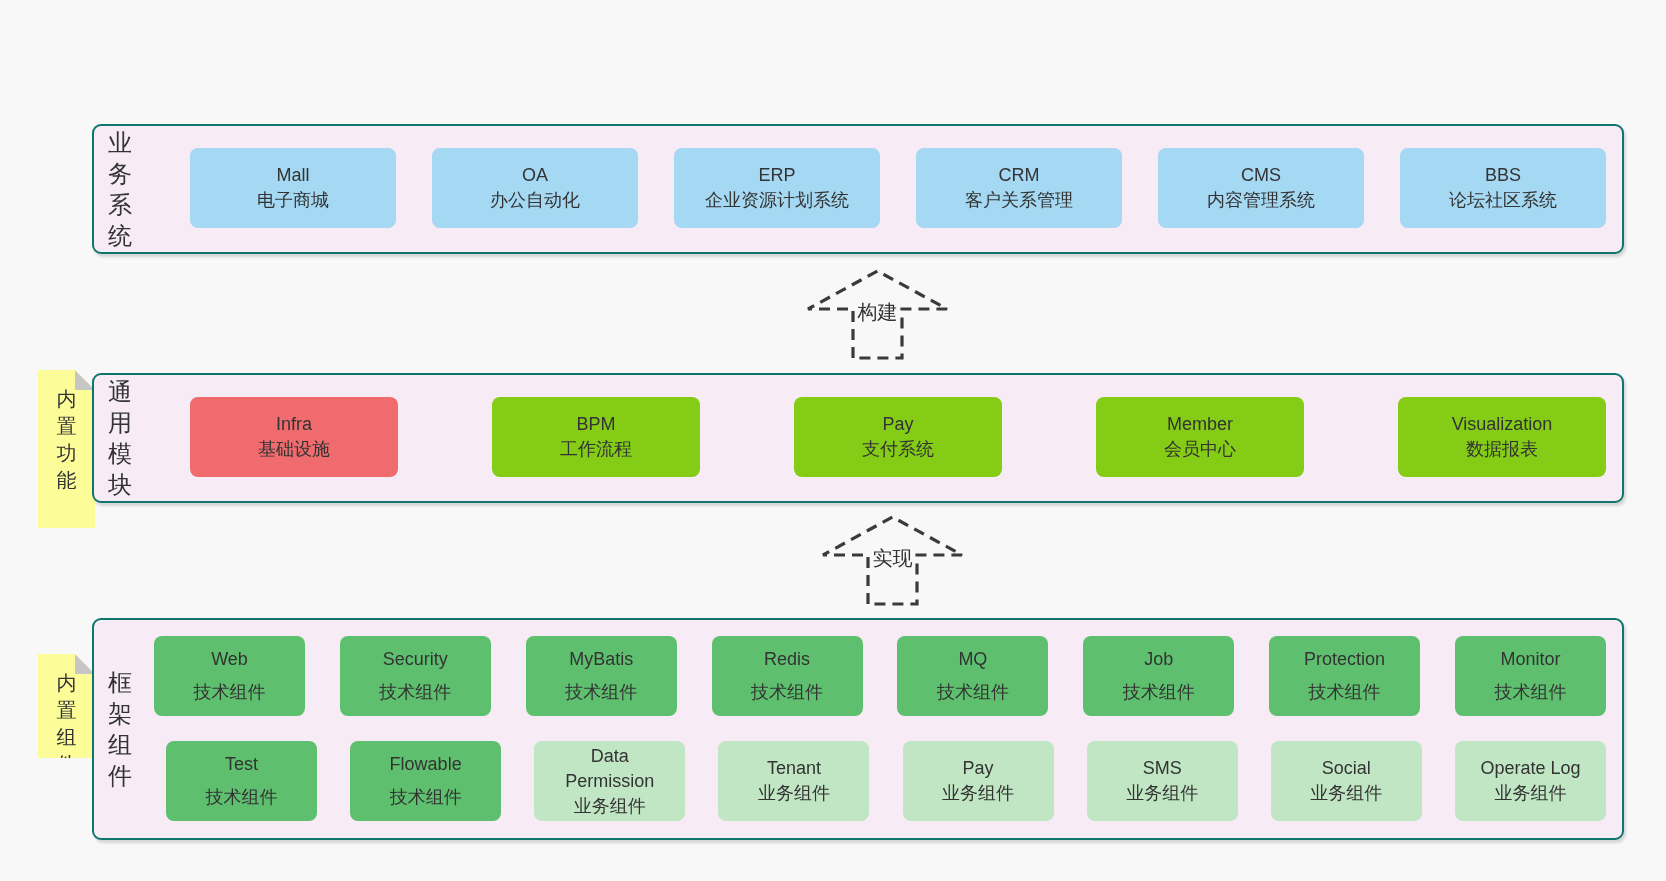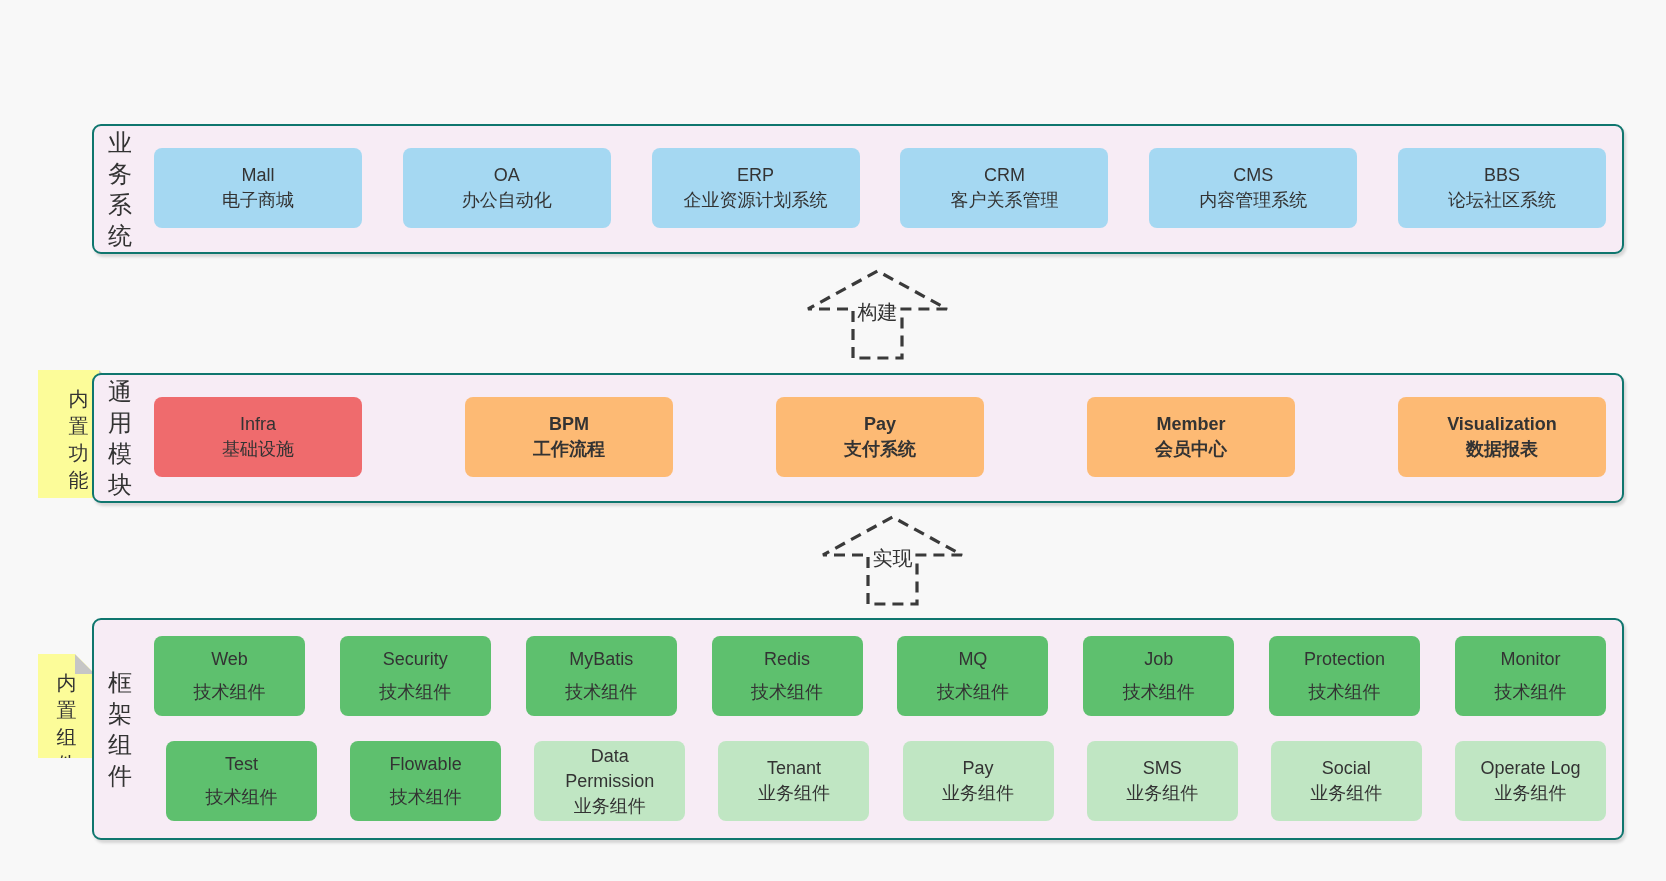--- a/index.html
+++ b/index.html
@@ -56,26 +56,26 @@
     display: flex;
     flex-direction: column;
     align-items: center;
     justify-content: center;
     text-align: center;
     font-size: 18px;
     line-height: 25px;
     padding: 0 12px;
     box-sizing: border-box;
   }
-  .row-6 .box { width: 208px; }
+  .row-6 .box { width: 208px; margin-left: 36px; }
   .row-8 .box { width: 151px; }
 
   .blue       { background: #a5d8f2; }
   .red        { background: #ef6b6d; }
-  .pink       { background: #fdba74; font-weight: bold; }
+  .pink       { background: #84cc16; }
   .green      { background: #5ec06e; gap: 8px; }
   .lightgreen { background: #c0e6c3; }
 
   .box .en, .box .zh { display: block; }
 
   
   .arrow-svg { position: absolute; z-index: 1; }
   #arrow-build     { left: 805px; top: 266px; }
   #arrow-implement { left: 820px; top: 512px; }
   .arrow-path {
@@ -93,21 +93,21 @@
 
   
   .sticky {
     position: absolute;
     left: 38px;
     width: 57px;
     background: #fcfc99;
     clip-path: polygon(0 0, calc(100% - 20px) 0, 100% 20px, 100% 100%, 0 100%);
     z-index: 1;
   }
-  #sticky-functions  { top: 370px; height: 128px; padding-left: 24px; }
+  #sticky-functions  { top: 370px; height: 158px; }
   #sticky-components { top: 654px; height: 104px; }
   .sticky .fold {
     position: absolute;
     top: 0; right: 0;
     width: 20px; height: 20px;
     background: #c6c6c6;
     clip-path: polygon(0 0, 100% 100%, 0 100%);
   }
   .sticky-label {
     position: absolute;

